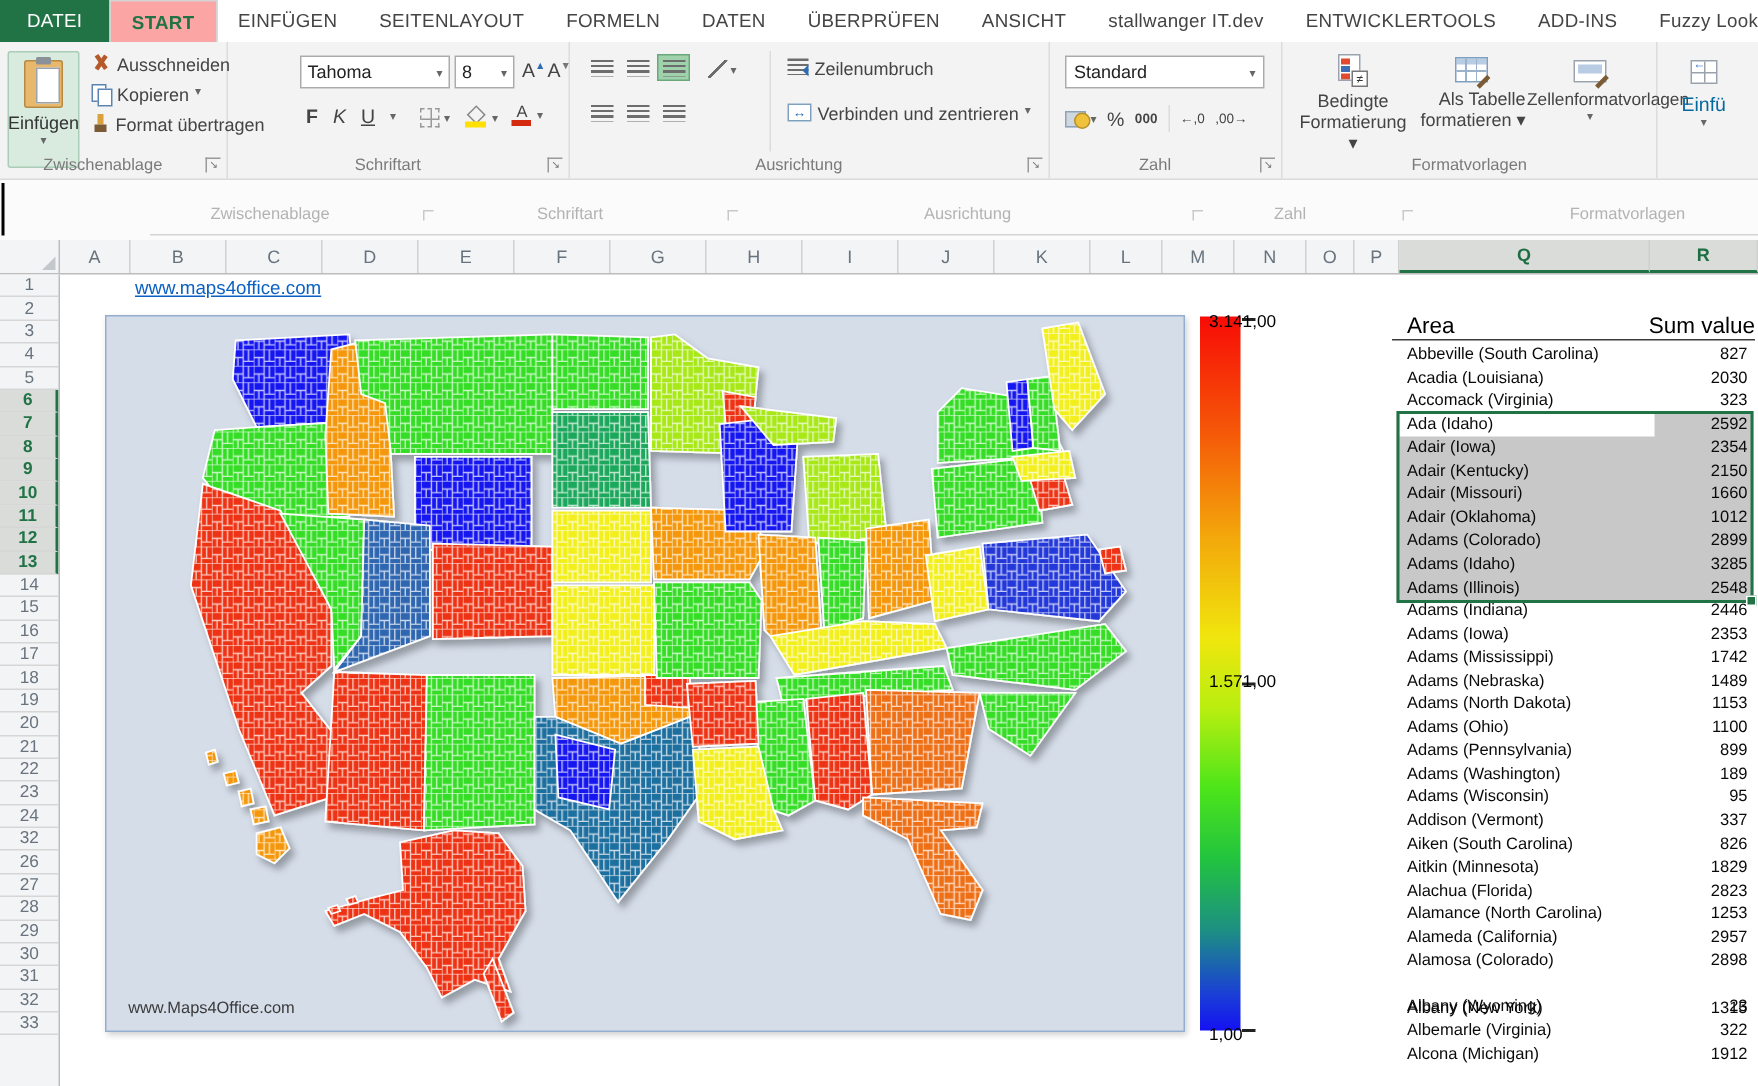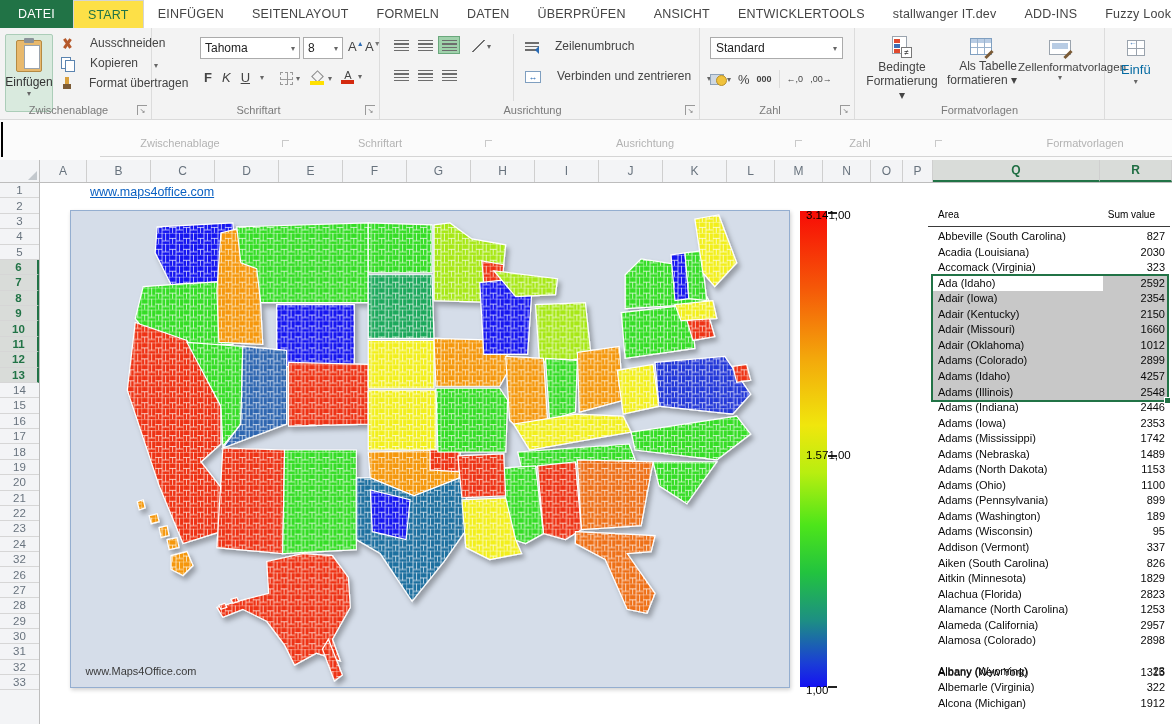--- a/index.html
+++ b/index.html
@@ -6,33 +6,33 @@
   html,body { width:1172px; height:724px; overflow:hidden;
     font-family:"Liberation Sans","DejaVu Sans",sans-serif; background:#fff; }
   .screen { position:relative; width:1172px; height:724px; background:#fff; }
 
   
   .tabbar { position:absolute; left:0; top:0; width:1012px; height:28px; background:#fff;
     display:flex; align-items:stretch; }
   .tab { padding:0 14px; display:flex; align-items:center; font-size:12.5px; color:#444;
     letter-spacing:.2px; white-space:nowrap; cursor:default; }
   .tab.file { background:#217346; color:#fff; padding:0 18px; }
-  .tab.active { background:#fde047; color:#217346; border:1px solid #d4d4d4; border-bottom:none; }
+  .tab.active { background:#fca5a5; color:#217346; border:1px solid #d4d4d4; border-bottom:none;font-weight:bold; }
 
   
   .ribbon { position:absolute; left:0; top:28px; width:1172px; height:92px; background:#f3f3f3;
     border-bottom:1px solid #dadada; display:flex; }
   .rgroup { position:relative; height:100%; border-right:1px solid #dcdcdc; flex:none; }
   .glabel { position:absolute; bottom:3px; left:0; right:14px; text-align:center;
     font-size:11px; color:#7a7a7a; white-space:nowrap; }
   .glabel.full { right:0; }
   .launcher { position:absolute; bottom:4px; right:4px; width:10px; height:10px;
     border-left:1px solid #999; border-top:1px solid #999; font-size:7px; color:#777;
     line-height:10px; text-align:center; }
-  .rbtn { display:flex; align-items:flex-end; gap:16px; font-size:12px; color:#444;
+  .rbtn { display:flex; align-items:flex-start; gap:4px; font-size:12px; color:#444;
     padding:1px 3px; white-space:nowrap; }
   .drop { font-size:8px; color:#666; }
   
   .paste { position:absolute; left:5px; top:6px; width:48px; height:78px; background:#d9eade;
     border:1px solid #abcdb8; border-radius:2px; display:flex; flex-direction:column; align-items:center; }
   .clipboard { margin-top:5px; width:26px; height:32px; background:#e8b96d; border:1px solid #b58a43;
     border-radius:2px; position:relative; }
   .clipboard .clip { position:absolute; left:7px; top:-3px; width:10px; height:5px; background:#8a9199; border-radius:1px; }
   .clipboard .sheet { position:absolute; left:7px; top:4px; width:16px; height:24px; background:#fff; border:1px solid #9aa3ad; }
   .paste .plabel { margin-top:3px; font-size:12px; color:#333; }
@@ -127,21 +127,21 @@
 
   
   .scalebar { position:absolute; left:800px; top:211px; width:27px; height:476px;
     background:linear-gradient(180deg,#f80b06 0%,#f55708 16%,#f3a80b 31%,#f0e60d 45%,#b8ee10 55%,
       #4de51a 66%,#22c33f 76%,#1d8f83 86%,#1a3ed6 95%,#1512f2 100%); }
   .tick { position:absolute; width:9px; height:2px; background:#222; left:828px; }
   .slab { position:absolute; left:806px; font-size:11.5px; color:#000; white-space:nowrap; }
 
   
   .dtable { position:absolute; left:928px; top:205px; width:244px; }
-  .thead { position:absolute; top:4px; left:10px; right:17px; font-size:10px; color:#000; }
+  .thead { position:absolute; top:4px; left:10px; right:2px; font-size:15px; color:#000; }
   .thead .h2 { position:absolute; right:0; top:0; }
   .tline { position:absolute; top:21px; left:0; right:2px; height:1px; background:#3a3a3a; }
   .trow { position:absolute; left:10px; right:7px; height:16px; font-size:11px; color:#0a0a0a; }
   .trow .val { position:absolute; right:0; top:0; }
   .selfill { position:absolute; background:#c8c8c8; }
   .selborder { position:absolute; border:2px solid #217346; pointer-events:none; }
   .activecell { position:absolute; background:#fff; }
   .selhandle { position:absolute; width:7px; height:7px; background:#217346; border:1px solid #fff; }
 </style>
 </head>
@@ -151,22 +151,22 @@
 
   <div class="tabbar">
       <div class="tab file">DATEI</div>
       <div class="tab active">START</div>
       <div class="tab">EINFÜGEN</div>
       <div class="tab">SEITENLAYOUT</div>
       <div class="tab">FORMELN</div>
       <div class="tab">DATEN</div>
       <div class="tab">ÜBERPRÜFEN</div>
       <div class="tab">ANSICHT</div>
+      <div class="tab">stallwanger IT.dev</div>
       <div class="tab">ENTWICKLERTOOLS</div>
-      <div class="tab">stallwanger IT.dev</div>
       <div class="tab">ADD-INS</div>
       <div class="tab">Fuzzy Lookup</div>
     </div>
 
   <div class="ribbon">
 
     <div class="rgroup" style="width:152px">
       <div class="paste">
         <div class="clipboard">
           <div class="clip"></div>
@@ -551,21 +551,21 @@
     <div id="trows">
         <div class="trow" style="top: 25px;"><span>Abbeville (South Carolina)</span><span class="val">827</span></div>
         <div class="trow" style="top: 40.55px;"><span>Acadia (Louisiana)</span><span class="val">2030</span></div>
         <div class="trow" style="top: 56.1px;"><span>Accomack (Virginia)</span><span class="val">323</span></div>
         <div class="trow" style="top: 71.65px;"><span>Ada (Idaho)</span><span class="val">2592</span></div>
         <div class="trow" style="top: 87.2px;"><span>Adair (Iowa)</span><span class="val">2354</span></div>
         <div class="trow" style="top: 102.75px;"><span>Adair (Kentucky)</span><span class="val">2150</span></div>
         <div class="trow" style="top: 118.3px;"><span>Adair (Missouri)</span><span class="val">1660</span></div>
         <div class="trow" style="top: 133.85px;"><span>Adair (Oklahoma)</span><span class="val">1012</span></div>
         <div class="trow" style="top: 149.4px;"><span>Adams (Colorado)</span><span class="val">2899</span></div>
-        <div class="trow" style="top: 164.95px;"><span>Adams (Idaho)</span><span class="val">4257</span></div>
+        <div class="trow" style="top: 164.95px;"><span>Adams (Idaho)</span><span class="val">3285</span></div>
         <div class="trow" style="top: 180.5px;"><span>Adams (Illinois)</span><span class="val">2548</span></div>
         <div class="trow" style="top: 196.05px;"><span>Adams (Indiana)</span><span class="val">2446</span></div>
         <div class="trow" style="top: 211.6px;"><span>Adams (Iowa)</span><span class="val">2353</span></div>
         <div class="trow" style="top: 227.15px;"><span>Adams (Mississippi)</span><span class="val">1742</span></div>
         <div class="trow" style="top: 242.7px;"><span>Adams (Nebraska)</span><span class="val">1489</span></div>
         <div class="trow" style="top: 258.25px;"><span>Adams (North Dakota)</span><span class="val">1153</span></div>
         <div class="trow" style="top: 273.8px;"><span>Adams (Ohio)</span><span class="val">1100</span></div>
         <div class="trow" style="top: 289.35px;"><span>Adams (Pennsylvania)</span><span class="val">899</span></div>
         <div class="trow" style="top: 304.9px;"><span>Adams (Washington)</span><span class="val">189</span></div>
         <div class="trow" style="top: 320.45px;"><span>Adams (Wisconsin)</span><span class="val">95</span></div>

